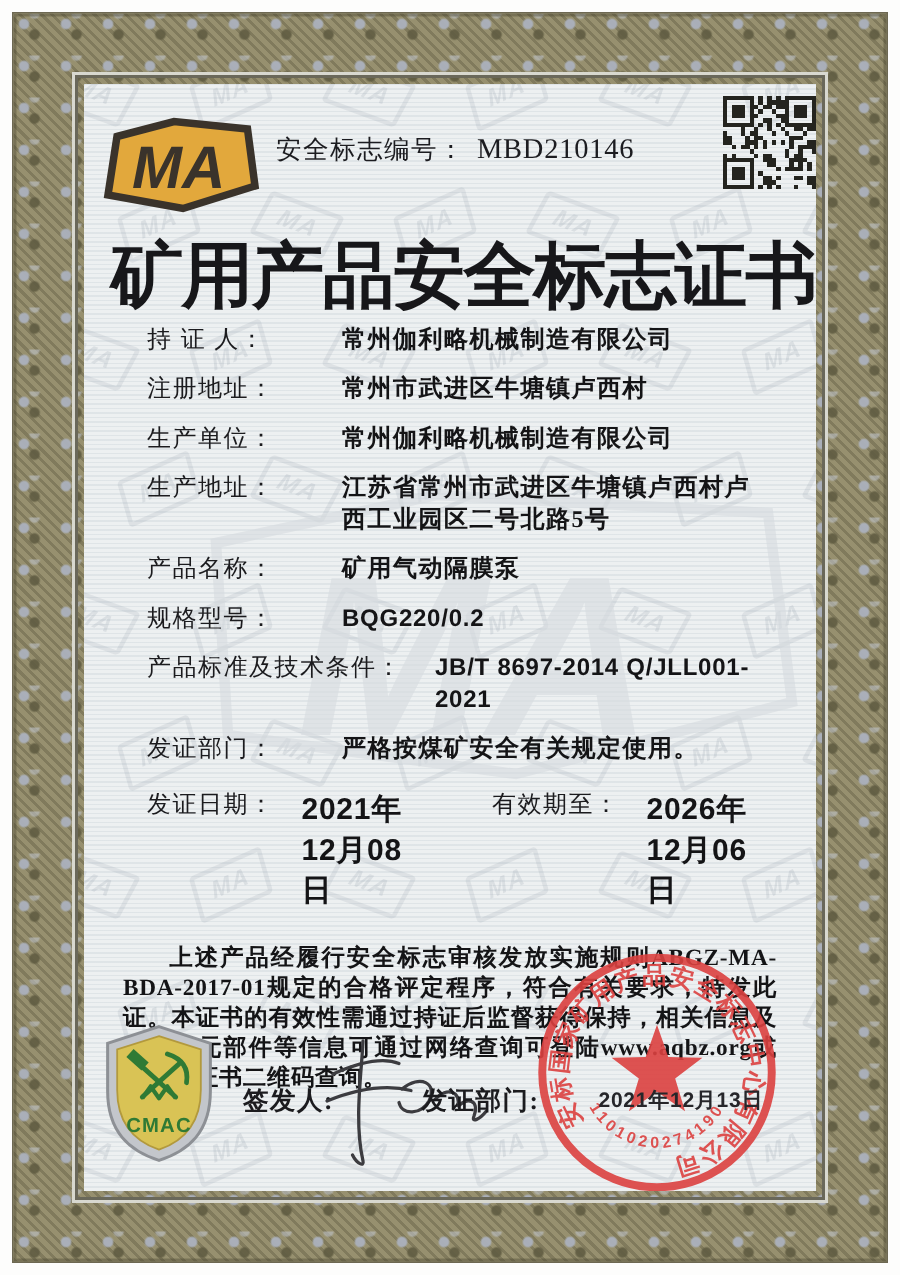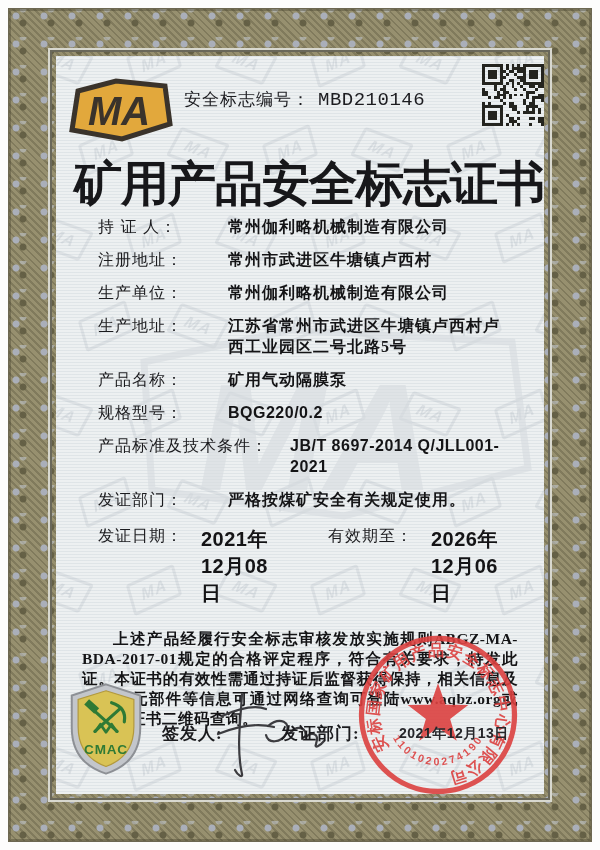--- a/index.html
+++ b/index.html
@@ -44,21 +44,21 @@
     letter-spacing:1px;
   }
   .big-wm{position:absolute;left:60px;top:262px;z-index:0;opacity:.6;pointer-events:none;}
 
   .content{position:relative;z-index:1;height:100%;}
 
   
   .header{position:relative;height:88px;}
   .ma-logo{position:absolute;left:12px;top:22px;}
   .cert-no{position:absolute;left:128px;top:32px;font-size:17px;color:#1c1c20;letter-spacing:1px;}
-  .cert-no .num{font-family:Liberation Mono, monospace;font-size:19px;letter-spacing:.5px;margin-left:8px;}
+  .cert-no .num{font-family:Liberation Serif, serif;font-size:19px;letter-spacing:.5px;margin-left:8px;}
   .qr{position:absolute;right:0px;top:8px;width:62px;height:62px;}
 
   .title{
     text-align:right;margin-top:8px;
     font-family:"Liberation Serif","DejaVu Serif",serif;
     font-weight:900;font-size:48px;letter-spacing:-1px;color:#17171a;
   }
 
   
   .fields{padding:0 28px 0 42px;}

